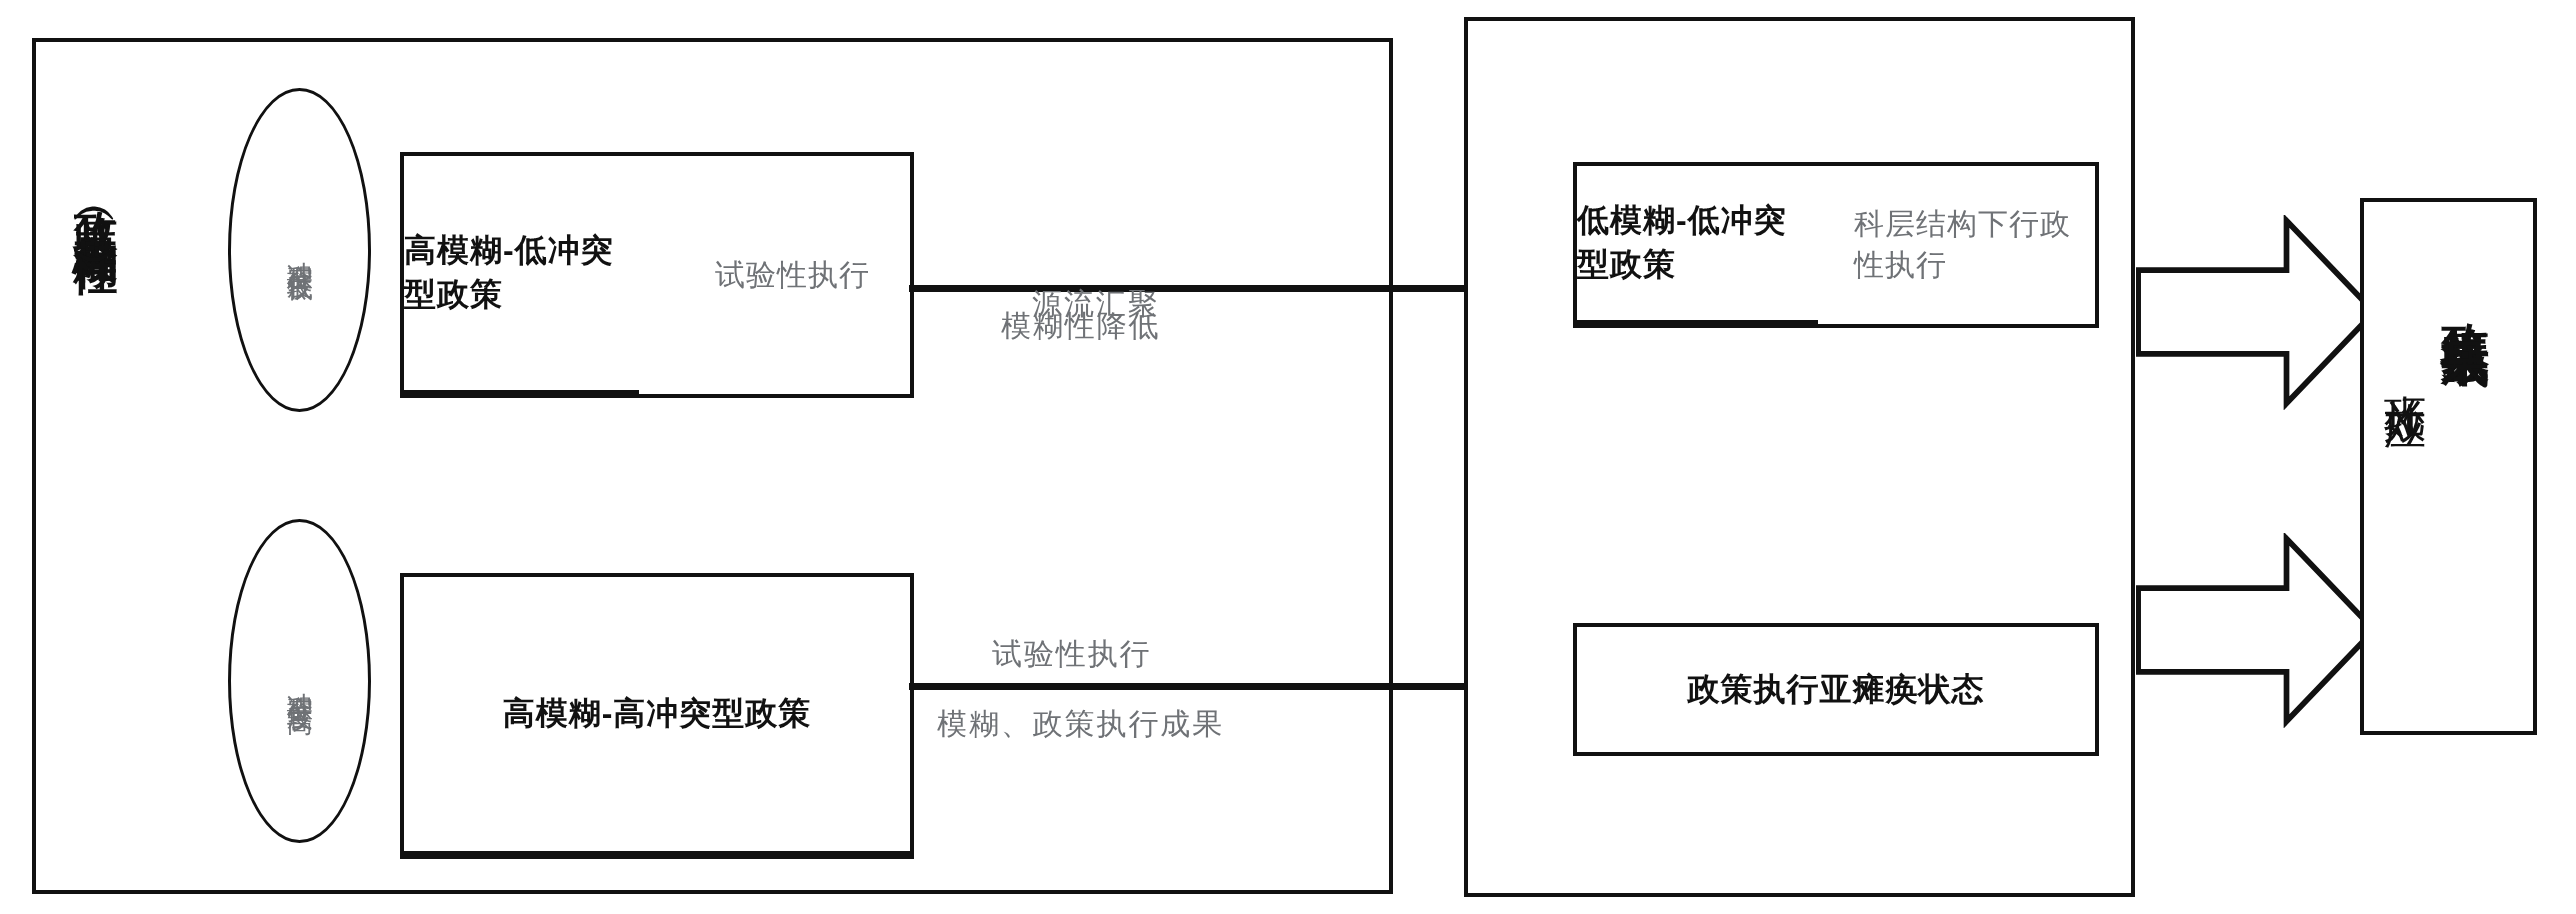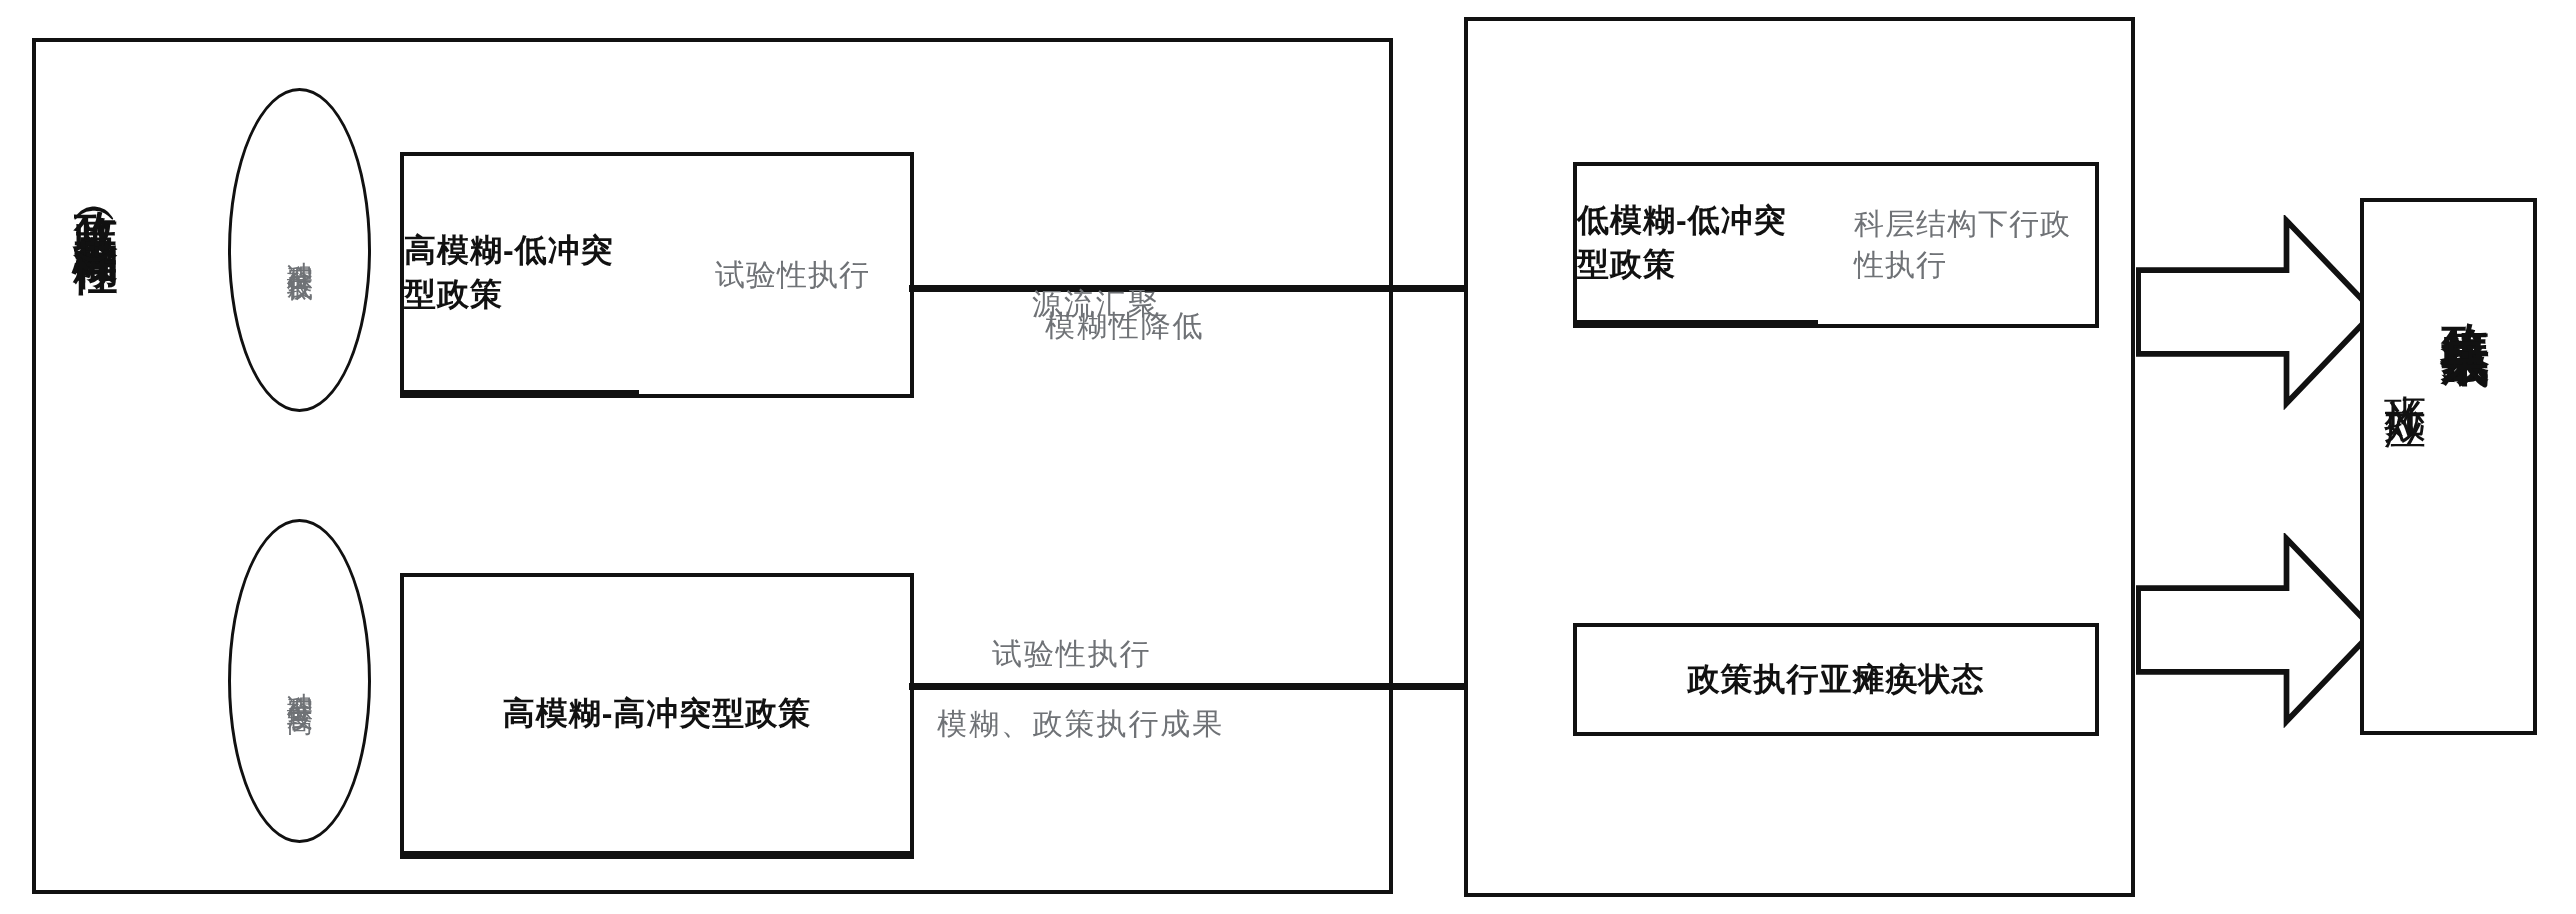--- a/index.html
+++ b/index.html
@@ -157,35 +157,35 @@
     <div class="sub fs-card-sub">试验性执行</div>
   </div>
 
   <div class="card" style="left:400px; top:573px; width:514px; height:286px;">
     <div class="title fs-card-title">高模糊-高冲突型政策</div>
   </div>
 
   <div class="conn-line" style="left:909px; top:285px; width:647px;"></div>
   <div class="conn-head" style="left:1518px; top:264px;"></div>
   <div class="conn-label fs-conn" style="left:1032px; top:236px;margin-top:48px;">源流汇聚</div>
-  <div class="conn-label fs-conn" style="left:1045px; top:306px;">模糊性降低</div>
+  <div class="conn-label fs-conn" style="left:1001px; top:306px;">模糊性降低</div>
 
   <div class="conn-line" style="left:909px; top:683px; width:647px;"></div>
   <div class="conn-head" style="left:1518px; top:661px;"></div>
   <div class="conn-label fs-conn" style="left:992px; top:634px;">试验性执行</div>
   <div class="conn-label fs-conn" style="left:937px; top:704px;">模糊、政策执行成果</div>
 
   <div class="panel" style="left:1464px; top:17px; width:671px; height:880px;"></div>
 
   <div class="card" style="left:1573px; top:162px; width:526px; height:166px;">
     <div class="title fs-card-title">低模糊-低冲突型政策</div>
     <div class="sub fs-card-sub">科层结构下行政性执行</div>
   </div>
 
-  <div class="card single" style="left:1573px; top:623px; width:526px; height:113px;">
+  <div class="card single" style="left:1573px; top:623px; width:526px; height:133px;">
     <div class="title fs-card-title">政策执行亚瘫痪状态</div>
   </div>
 
   <div class="block-arrow" style="left:2136px; top:215px;">
     <svg width="243" height="195" viewBox="0 0 255 205" xmlns="http://www.w3.org/2000/svg">
       <polygon points="2,58 158,58 158,6 250,102 158,198 158,146 2,146" fill="#ffffff" stroke="#111111" stroke-width="6" stroke-linejoin="miter"></polygon>
     </svg>
   </div>
 
   <div class="block-arrow" style="left:2136px; top:533px;">

